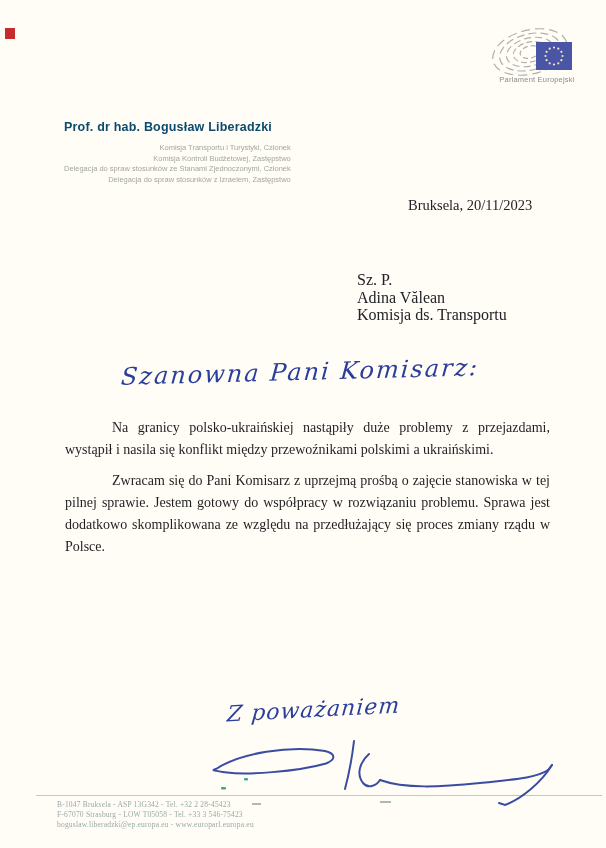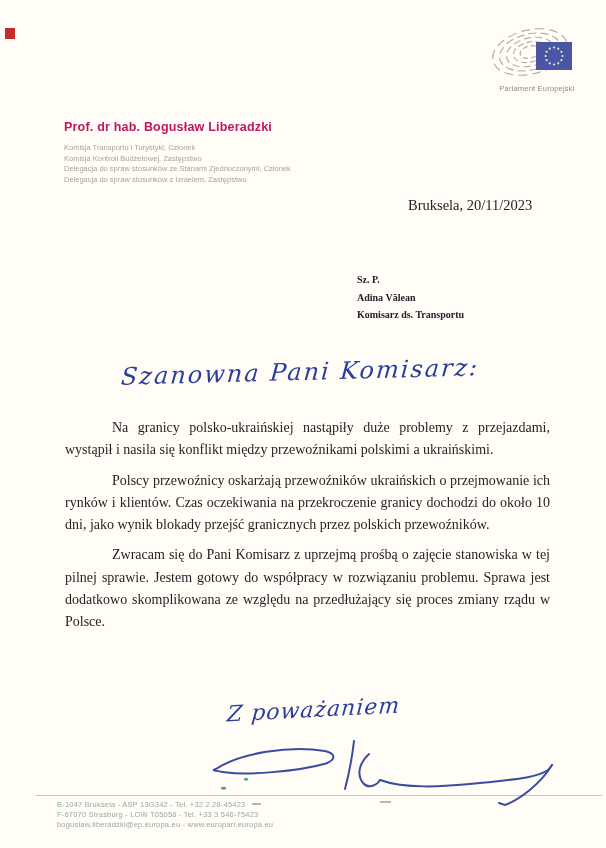--- a/index.html
+++ b/index.html
@@ -11,31 +11,31 @@
     overflow:hidden;
     font-family:"Liberation Serif", serif;
     color:#1f1f22;
   }
   
   .red-mark{position:absolute;left:5px;top:28px;width:10px;height:11px;background:#c62b2e;}
   
   .logo{position:absolute;left:478px;top:20px;width:118px;height:70px;}
   .logo svg{position:absolute;left:0;top:0;}
   .logo-caption{
-    position:absolute;left:0;top:64px;width:118px;
+    position:absolute;left:0;top:55px;width:118px;
     text-align:center;font-family:"Liberation Sans",sans-serif;
     font-size:7.5px;color:#8b8d8f;letter-spacing:.2px;
   }
   
   .sender{position:absolute;left:64px;top:120px;font-family:"Liberation Sans",sans-serif;}
-  .sender-name{font-size:12.5px;font-weight:700;color:#be185d;letter-spacing:.2px;}
-  .sender-roles{margin-top:9px;font-size:7.5px;line-height:10.5px;color:#a4a6a2;}
+  .sender-name{font-size:12.5px;font-weight:700;color:#0c4a6e;letter-spacing:.2px;}
+  .sender-roles{margin-top:9px;font-size:7.5px;line-height:10.5px;color:#a4a6a2;text-align:right;}
   
   .dateline{position:absolute;left:408px;top:197px;font-size:14.5px;color:#22222a;}
-  .recipient{position:absolute;left:357px;top:271px;font-size:10px;font-weight:700;line-height:17.5px;color:#22222a;}
+  .recipient{position:absolute;left:357px;top:271px;font-size:16px;font-weight:400;line-height:17.5px;color:#22222a;}
   
   .hand{
     color:#2a3e9b;font-family:"DejaVu Serif",serif;font-style:italic;
     white-space:nowrap;
   }
   .salutation{
     position:absolute;left:121px;top:358px;font-size:24px;letter-spacing:2px;
     transform:rotate(-1.5deg) skewX(-6deg);
   }
   .closing{
@@ -47,21 +47,21 @@
     position:absolute;left:57px;top:409px;width:501px;
     font-size:14px;line-height:22.3px;text-align:justify;
   }
   .body p{margin:8px;text-indent:47px;}
   
   .sig{position:absolute;left:100px;top:728px;width:470px;height:85px;z-index:3;}
   
   .footer-divider{position:absolute;left:36px;top:795px;width:566px;height:1px;background:#c6c6c1;}
   .footer{
     position:absolute;left:57px;top:800px;
-    font-family:Liberation Sans, sans-serif;
+    font-family:Liberation Serif, serif;
     font-size:7.5px;line-height:10px;color:#98a9a6;letter-spacing:.2px;
   }
   .speck{position:absolute;background:rgba(105,130,128,.55);}
   .speck.s1{left:252px;top:803px;width:9px;height:2px;}
   .speck.s2{left:380px;top:801px;width:11px;height:2px;}
 </style>
 </head>
 <body>
 
 <div class="paper">
@@ -106,28 +106,27 @@
       <div>Delegacja do spraw stosunków ze Stanami Zjednoczonymi, Członek</div>
       <div>Delegacja do spraw stosunków z Izraelem, Zastępstwo</div>
     </div>
   </div>
 
   <div class="dateline">Bruksela, 20/11/2023</div>
 
   <div class="recipient">
     <div>Sz. P.</div>
     <div>Adina Vălean</div>
-    <div>Komisarz ds. Transportu</div>
+    <div>Komisja ds. Transportu</div>
   </div>
 
   <div class="hand salutation">Szanowna Pani Komisarz:</div>
 
   <div class="body">
     <p>Na granicy polsko-ukraińskiej nastąpiły duże problemy z przejazdami, wystąpił i nasila się konflikt między przewoźnikami polskimi a ukraińskimi.</p>
-    <p>Polscy przewoźnicy oskarżają przewoźników ukraińskich o przejmowanie ich rynków i klientów. Czas oczekiwania na przekroczenie granicy dochodzi do około 10 dni, jako wynik blokady przejść granicznych przez polskich przewoźników.</p>
     <p>Zwracam się do Pani Komisarz z uprzejmą prośbą o zajęcie stanowiska w tej pilnej sprawie. Jestem gotowy do współpracy w rozwiązaniu problemu. Sprawa jest dodatkowo skomplikowana ze względu na przedłużający się proces zmiany rządu w Polsce.</p>
   </div>
 
   <div class="hand closing">Z poważaniem</div>
 
   <svg class="sig" viewBox="0 0 470 85">
     <g fill="none" stroke="#2a3e9b" stroke-width="2" stroke-linecap="round" opacity="0.92">
 
       <path d="M116,41 C140,25 190,17 225,23 C237,26 235,32 226,35.5 C196,44 146,47 127,44.5 C113,42.5 111,42.5 116,41 Z"></path>
 

